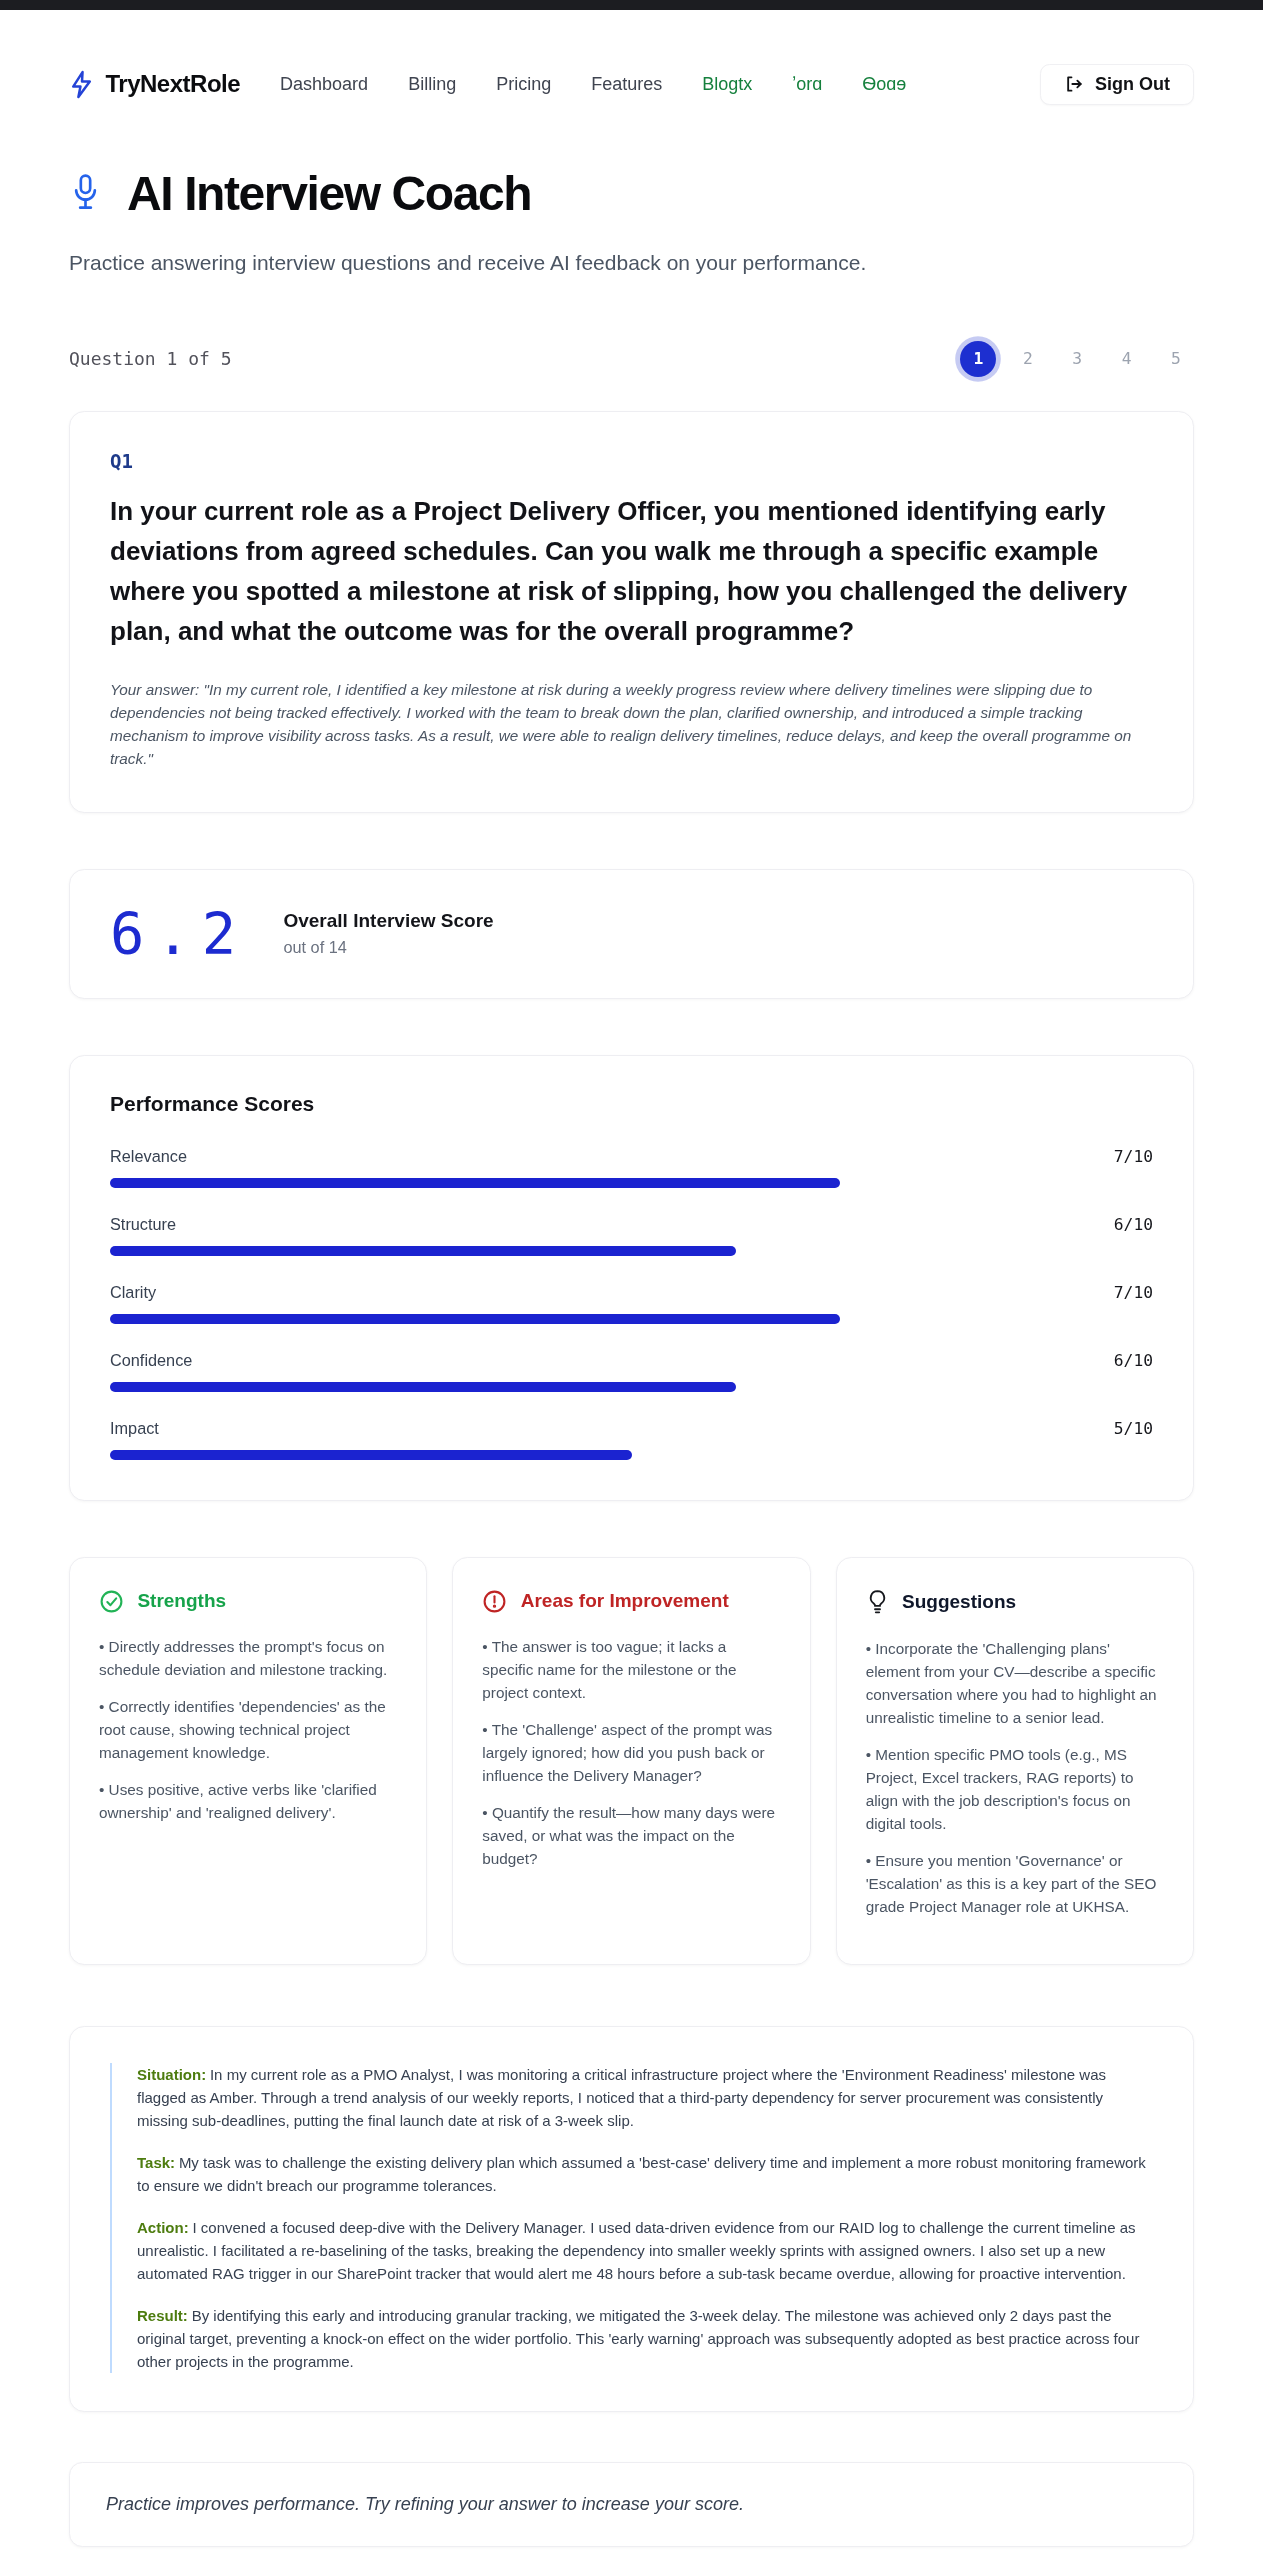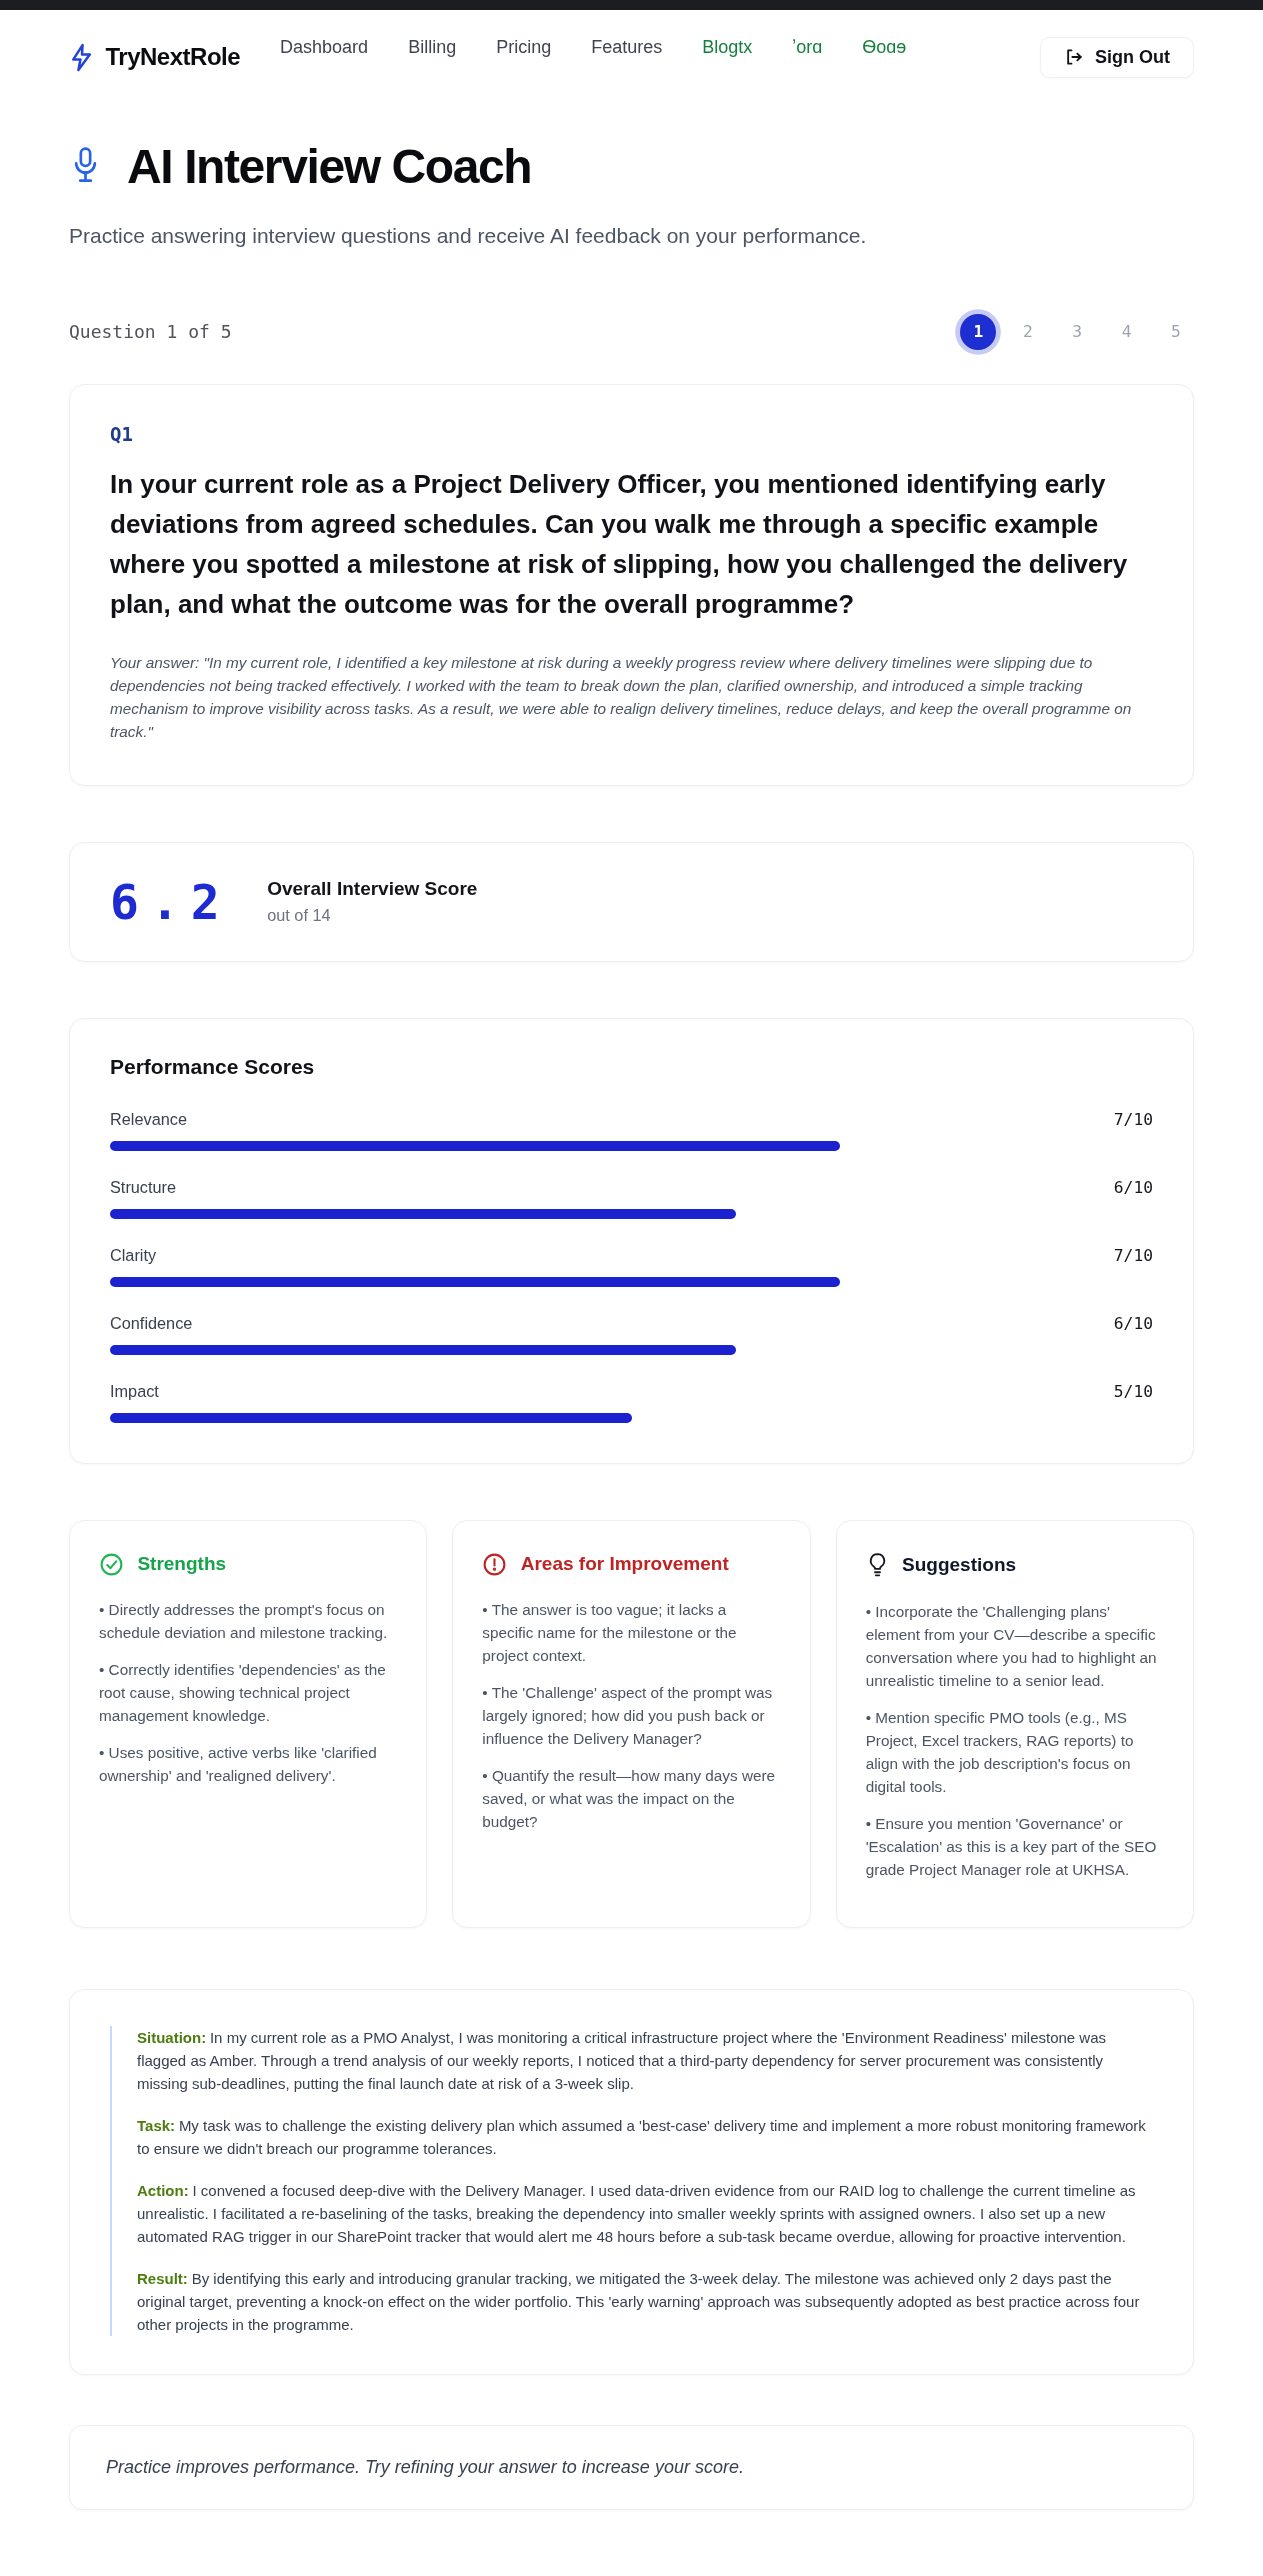--- a/index.html
+++ b/index.html
@@ -4,21 +4,21 @@
 <style>
   * { margin:0; padding:0; box-sizing:border-box; }
   html,body { background:#ffffff; font-family:"Liberation Sans", sans-serif; color:#111215; }
   body { min-height:2576px; position:relative; }
   .mono { font-family:"DejaVu Sans Mono","Liberation Mono",monospace; }
 
   .topstrip { height:9.6px; background:#1c1d21; }
   .container { max-width:1217px; margin:0 auto; padding:0 46px; }
 
   
-  .nav { display:flex; gap:40px; padding:27px 0 23px 0; }
+  .nav { display:flex; align-items:center; gap:40px; padding:27px 0 23px 0;margin-top:27px; }
   .brand { display:flex; align-items:center; gap:11.5px; cursor:pointer; }
   .brand-name { font-size:24px; font-weight:800; letter-spacing:-0.5px; color:#0b0c0f; }
   .nav-link { font-size:18px; color:#3f4450; text-decoration:none; cursor:pointer; }
   .nav-link.garbled { color:#15803d; }
   .signout { margin-left:auto; display:flex; align-items:center; gap:11px;
              background:#fff; border:1px solid #f0f0f3; border-radius:9.6px;
              padding:9px 23px; font-size:18px; font-weight:700; color:#111215;
              cursor:pointer; box-shadow:0 1px 1.9px rgba(16,18,24,0.03); }
 
   
@@ -37,21 +37,21 @@
   
   .card { background:#ffffff; border:1px solid #eeeef2; border-radius:15.3px;
           box-shadow:0 1px 2.9px rgba(18,20,28,0.04); }
 
   .question-card { margin-top:34px; padding:38px 40px 42px 40px; }
   .qtag { font-size:19px; font-weight:700; color:#1e3a8a; }
   .qtext { margin-top:19px; font-size:26px; line-height:40px; font-weight:700; color:#121318; }
   .your-answer { margin-top:27px; font-style:italic; font-size:15.3px; line-height:23px; color:#4b5563; }
 
   .score-card { margin-top:56px; padding:31px 40px; display:flex; align-items:center; gap:36px; }
-  .score-value { font-size:48px; font-weight:700; color:#1d2bd0; letter-spacing:11.5px; }
+  .score-value { font-size:57px; font-weight:400; color:#1d2bd0; letter-spacing:11.5px; }
   .score-title { font-size:19px; font-weight:700; color:#14151a; }
   .score-sub { margin-top:5.7px; font-size:16.3px; color:#6b7280; }
 
   .perf-card { margin-top:56px; padding:36px 40px 40px 40px; }
   .perf-title { font-size:21px; font-weight:700; color:#121318; margin-bottom:31px; }
   .perf-row { margin-bottom:27px; }
   .perf-row:last-child { margin-bottom:0; }
   .perf-line { display:flex; align-items:baseline; }
   .perf-label { font-size:16.3px; color:#374151; }
   .perf-score { margin-left:auto; font-size:16.3px; color:#16171c; }

